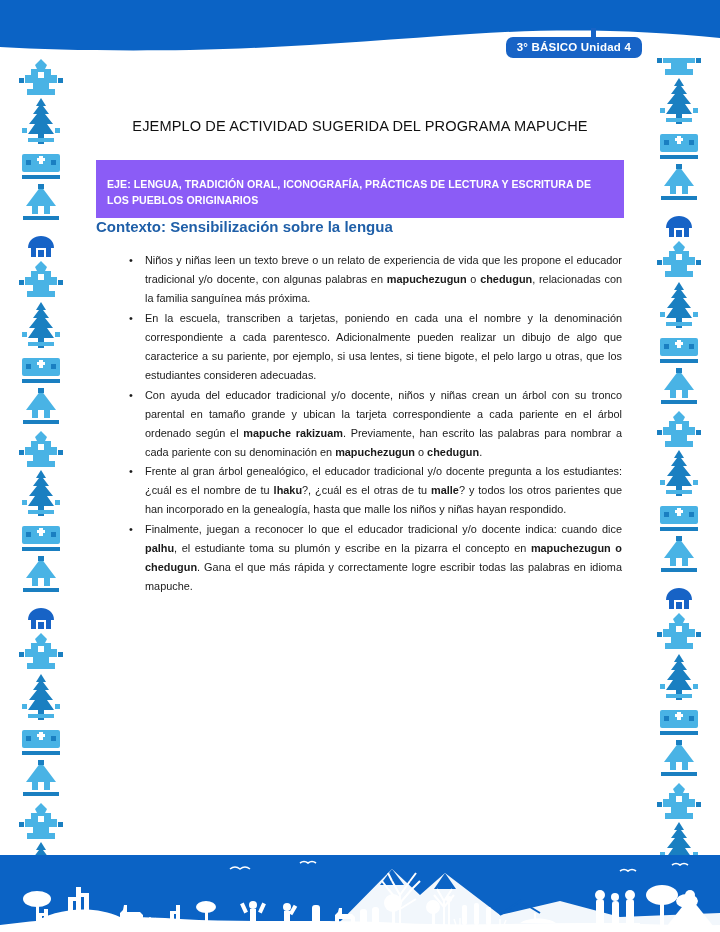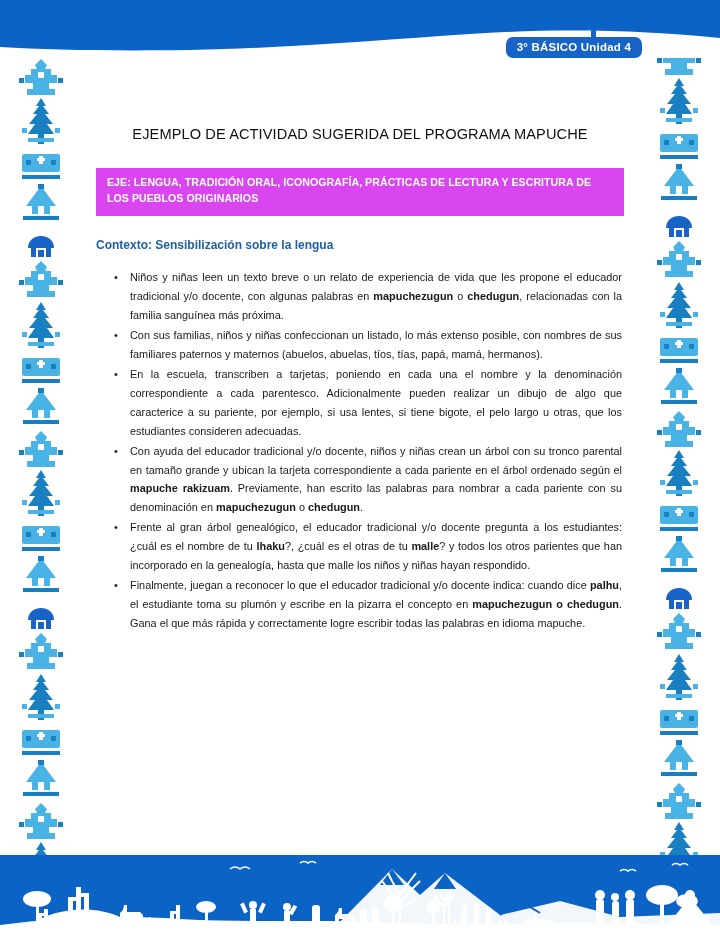--- a/index.html
+++ b/index.html
@@ -57,50 +57,49 @@
     position:absolute;left:0;bottom:0;width:720px;height:77px;
     background:#0b63c5;
     overflow:hidden;
     z-index:4;
   }
   .bottom-band svg{display:block;}
 
   
   .content{
     position:absolute;
-    left:96px;top:16px;
+    left:96px;top:8px;
     width:528px;
     z-index:2;
   }
 
   .doc-title{
     margin:0;
     padding-top:110px;
     text-align:center;
     font-size:14.6px;
     font-weight:400;
     color:#111111;
     letter-spacing:.1px;
   }
 
   .eje-bar{
     margin-top:26px;
-    background:#d946ef;
+    background:#8b5cf6;
     color:#ffffff;
     font-size:10.6px;
     font-weight:700;
     line-height:1.55;
-    padding:6px 11px 9px 11px;
+    padding:16px 11px 9px 11px;
     letter-spacing:.05px;
   }
 
   .contexto{
-    margin-top:22px;
     color:#1f5fa8;
-    font-size:12px;
+    font-size:15px;
     font-weight:700;
   }
 
   .actividad{
     margin-top:25px;
     font-size:10.9px;
     color:#1a1a1a;
     line-height:1.72;
     text-align:justify;
     padding-right:6px;
@@ -118,20 +117,21 @@
     list-style:none;
   }
   ul.bullets li{
     position:relative;
     font-size:10.9px;
     color:#1a1a1a;
     line-height:1.74;
     text-align:justify;
     margin-bottom:1px;
     padding-right:2px;
+    margin-left:15px;
   }
   ul.bullets li::before{
     content:"\2022";
     position:absolute;
     left:-16px;
     top:0;
     font-size:11px;
     color:#1a1a1a;
   }
   b{font-weight:700;}
@@ -218,21 +218,20 @@
   <h1 class="doc-title">EJEMPLO DE ACTIVIDAD SUGERIDA DEL PROGRAMA MAPUCHE</h1>
 
   <div class="eje-bar">EJE:  LENGUA, TRADICIÓN ORAL, ICONOGRAFÍA, PRÁCTICAS DE LECTURA Y ESCRITURA DE LOS PUEBLOS ORIGINARIOS</div>
 
   <div class="contexto">Contexto: Sensibilización sobre la lengua</div>
 
 
 
   <ul class="bullets">
       <li><span>Niños y niñas leen un texto breve o un relato de experiencia de vida que les propone el educador tradicional y/o docente, con algunas palabras en </span><b>mapuchezugun</b><span> o </span><b>chedugun</b><span>, relacionadas con la familia sanguínea más próxima.</span></li>
-      <li><span>Con sus familias, niños y niñas confeccionan un listado, lo más extenso posible, con nombres de sus familiares paternos y maternos (abuelos, abuelas, tíos, tías, papá, mamá, hermanos).</span></li>
       <li><span>En la escuela, transcriben a  tarjetas, poniendo en cada una el nombre y la denominación correspondiente a cada parentesco. Adicionalmente pueden realizar un dibujo de algo que caracterice a su pariente, por ejemplo, si usa lentes, si tiene bigote, el pelo largo u otras, que los estudiantes consideren adecuadas.</span></li>
       <li><span>Con ayuda del educador tradicional y/o docente, niños y niñas crean un árbol con su tronco parental en tamaño grande y ubican la tarjeta correspondiente a cada pariente en el árbol ordenado según el </span><b>mapuche rakizuam</b><span>. Previamente, han escrito las palabras para nombrar a cada pariente con su denominación en </span><b>mapuchezugun</b><span> o </span><b>chedugun</b><span>.</span></li>
       <li><span>Frente al gran árbol genealógico, el educador tradicional y/o docente pregunta a los estudiantes: ¿cuál es el nombre de tu </span><b>lhaku</b><span>?, ¿cuál es el otras de tu </span><b>malle</b><span>? y todos los otros parientes que han incorporado en la genealogía, hasta que malle los niños y niñas hayan respondido.</span></li>
       <li><span>Finalmente, juegan a reconocer lo que el educador tradicional y/o docente indica: cuando dice </span><b>palhu</b><span>, el estudiante toma su plumón y escribe en la pizarra el concepto en </span><b>mapuchezugun o chedugun</b><span>. Gana el que más rápida y correctamente logre escribir todas las palabras en idioma mapuche.</span></li>
     </ul>
 
 </div>
 
 <div class="bottom-band">
   <svg width="720" height="77" viewBox="0 0 720 77" xmlns="http://www.w3.org/2000/svg">

